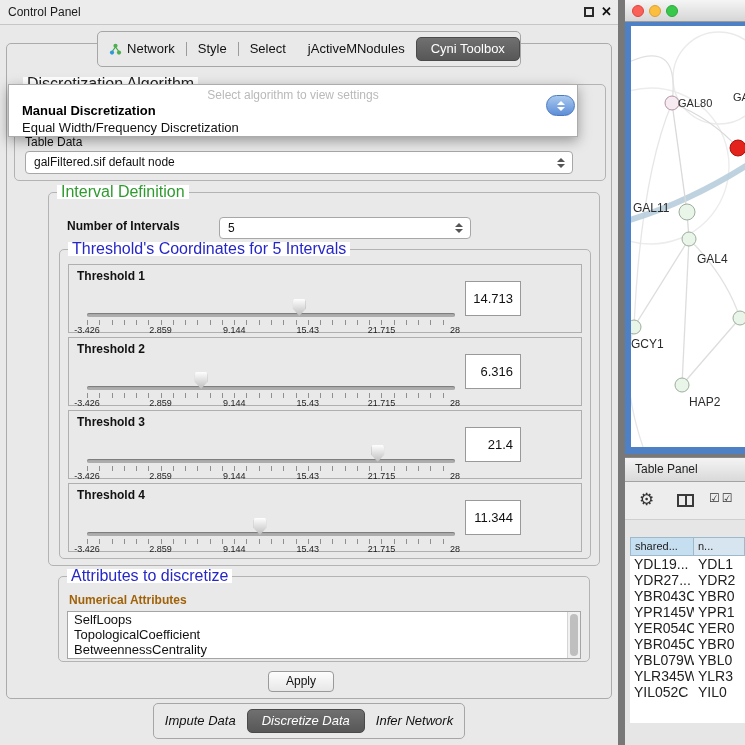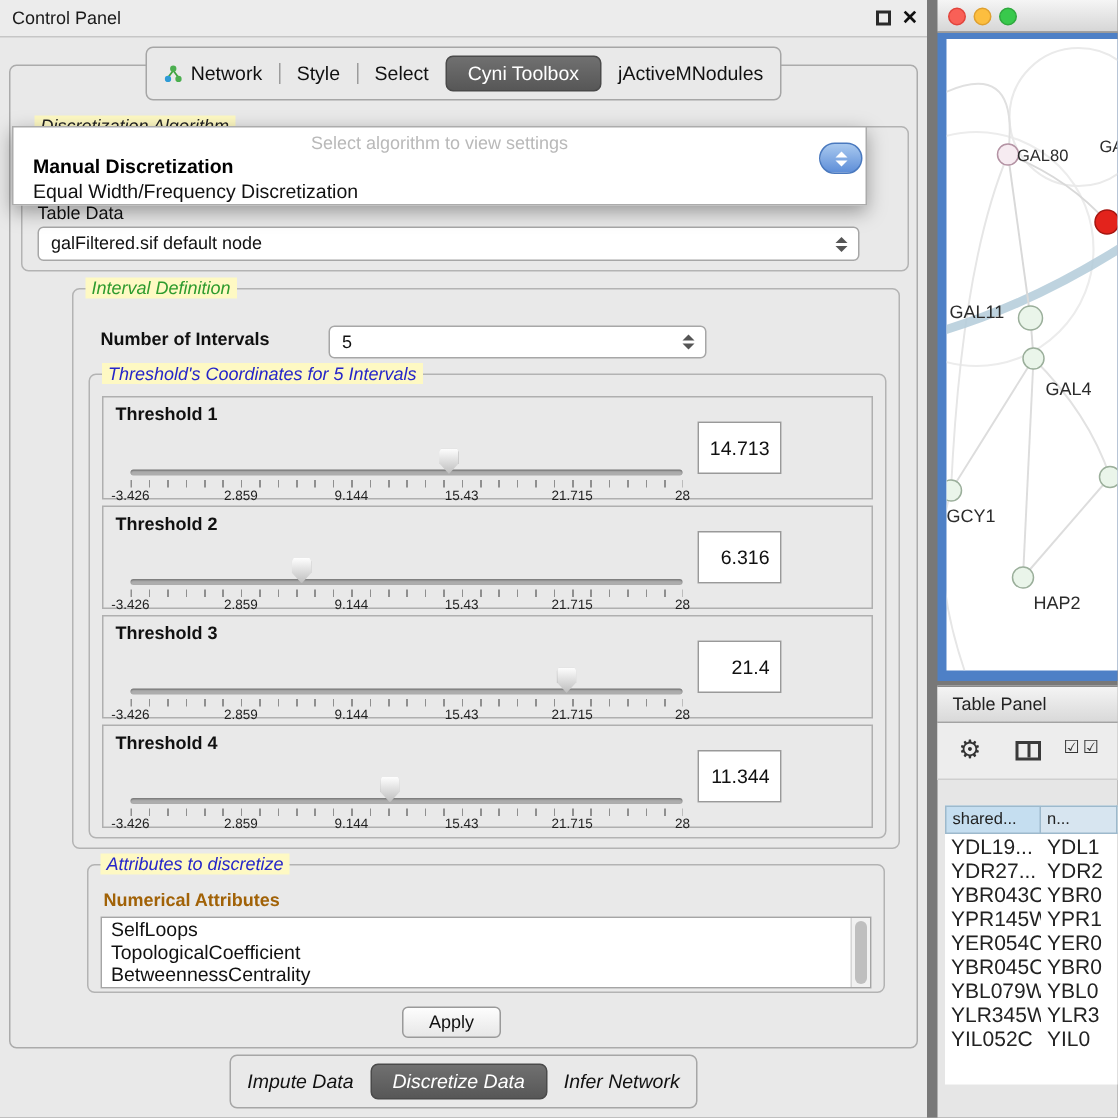--- a/index.html
+++ b/index.html
@@ -18,21 +18,21 @@
   .tabs-row{position:absolute;left:0;width:618px;display:flex;justify-content:center;z-index:10;}
   .tabs-top{top:31px;}
   .tabs-bottom{top:703px;font-style:italic;}
   .tabrow{display:flex;align-items:center;background:#E9E9E9;border:1px solid #A6A6A6;border-radius:5px;height:36px;}
   .tab{padding:0 11px;font-size:13px;color:#111;line-height:22px;display:flex;align-items:center;gap:5px;white-space:nowrap;}
   .tab.sel{background:linear-gradient(#707070,#575757);color:#fff;border-radius:5px;height:24px;margin:-1px 0;padding:0 14px;border:1px solid #4a4a4a;}
   .tabsep{width:1px;height:14px;background:#9c9c9c;}
 
   
   .group{position:absolute;border:1px solid #B3B3B3;border-radius:5px;}
-  .group-title{position:absolute;top:-8px;left:8px;background:#fef9c3;padding:0 4px;font-size:12px;line-height:14px;color:#222;white-space:nowrap;font-style:italic;}
+  .group-title{position:absolute;top:-8px;left:8px;background:#ffffff;padding:0 4px;font-size:16px;line-height:14px;color:#222;white-space:nowrap;}
   .t-green{color:#2E9B2E;}
   .t-blue{color:#2626C9;}
 
   #grp-algo{left:14px;top:84px;width:592px;height:97px;}
   .algo-combo{position:absolute;left:10px;top:9px;width:548px;height:23px;background:#fff;border:1px solid #A9A9A9;border-radius:12px;z-index:1;}
   .algo-combo-btn{position:absolute;left:531px;top:10px;width:29px;height:21px;border-radius:11px;
     background:linear-gradient(#A9C9EF,#5E8ED8);border:1px solid #4A79BE;z-index:60;
     display:flex;flex-direction:column;align-items:center;justify-content:center;gap:2px;}
   .wtri-up{width:0;height:0;border-left:4px solid transparent;border-right:4px solid transparent;border-bottom:4px solid #fff;}
   .wtri-dn{width:0;height:0;border-left:4px solid transparent;border-right:4px solid transparent;border-top:4px solid #fff;}
@@ -140,25 +140,25 @@
         <span>Network</span>
       </div>
       <div class="tabsep"></div>
       <div class="tab">
           <span>Style</span>
         </div>
       <div class="tabsep"></div>
       <div class="tab">
           <span>Select</span>
         </div>
+      <div class="tab">
+          <span>jActiveMNodules</span>
+        </div>
       <div class="tab sel">
           <span>Cyni Toolbox</span>
-        </div>
-      <div class="tab">
-          <span>jActiveMNodules</span>
         </div>
     </div>
   </div>
 
   <div class="group" id="grp-algo">
     <span class="group-title">Discretization Algorithm</span>
     <div class="algo-combo"></div>
     <div class="algo-combo-btn">
       <div class="wtri-up"></div>
       <div class="wtri-dn"></div>

